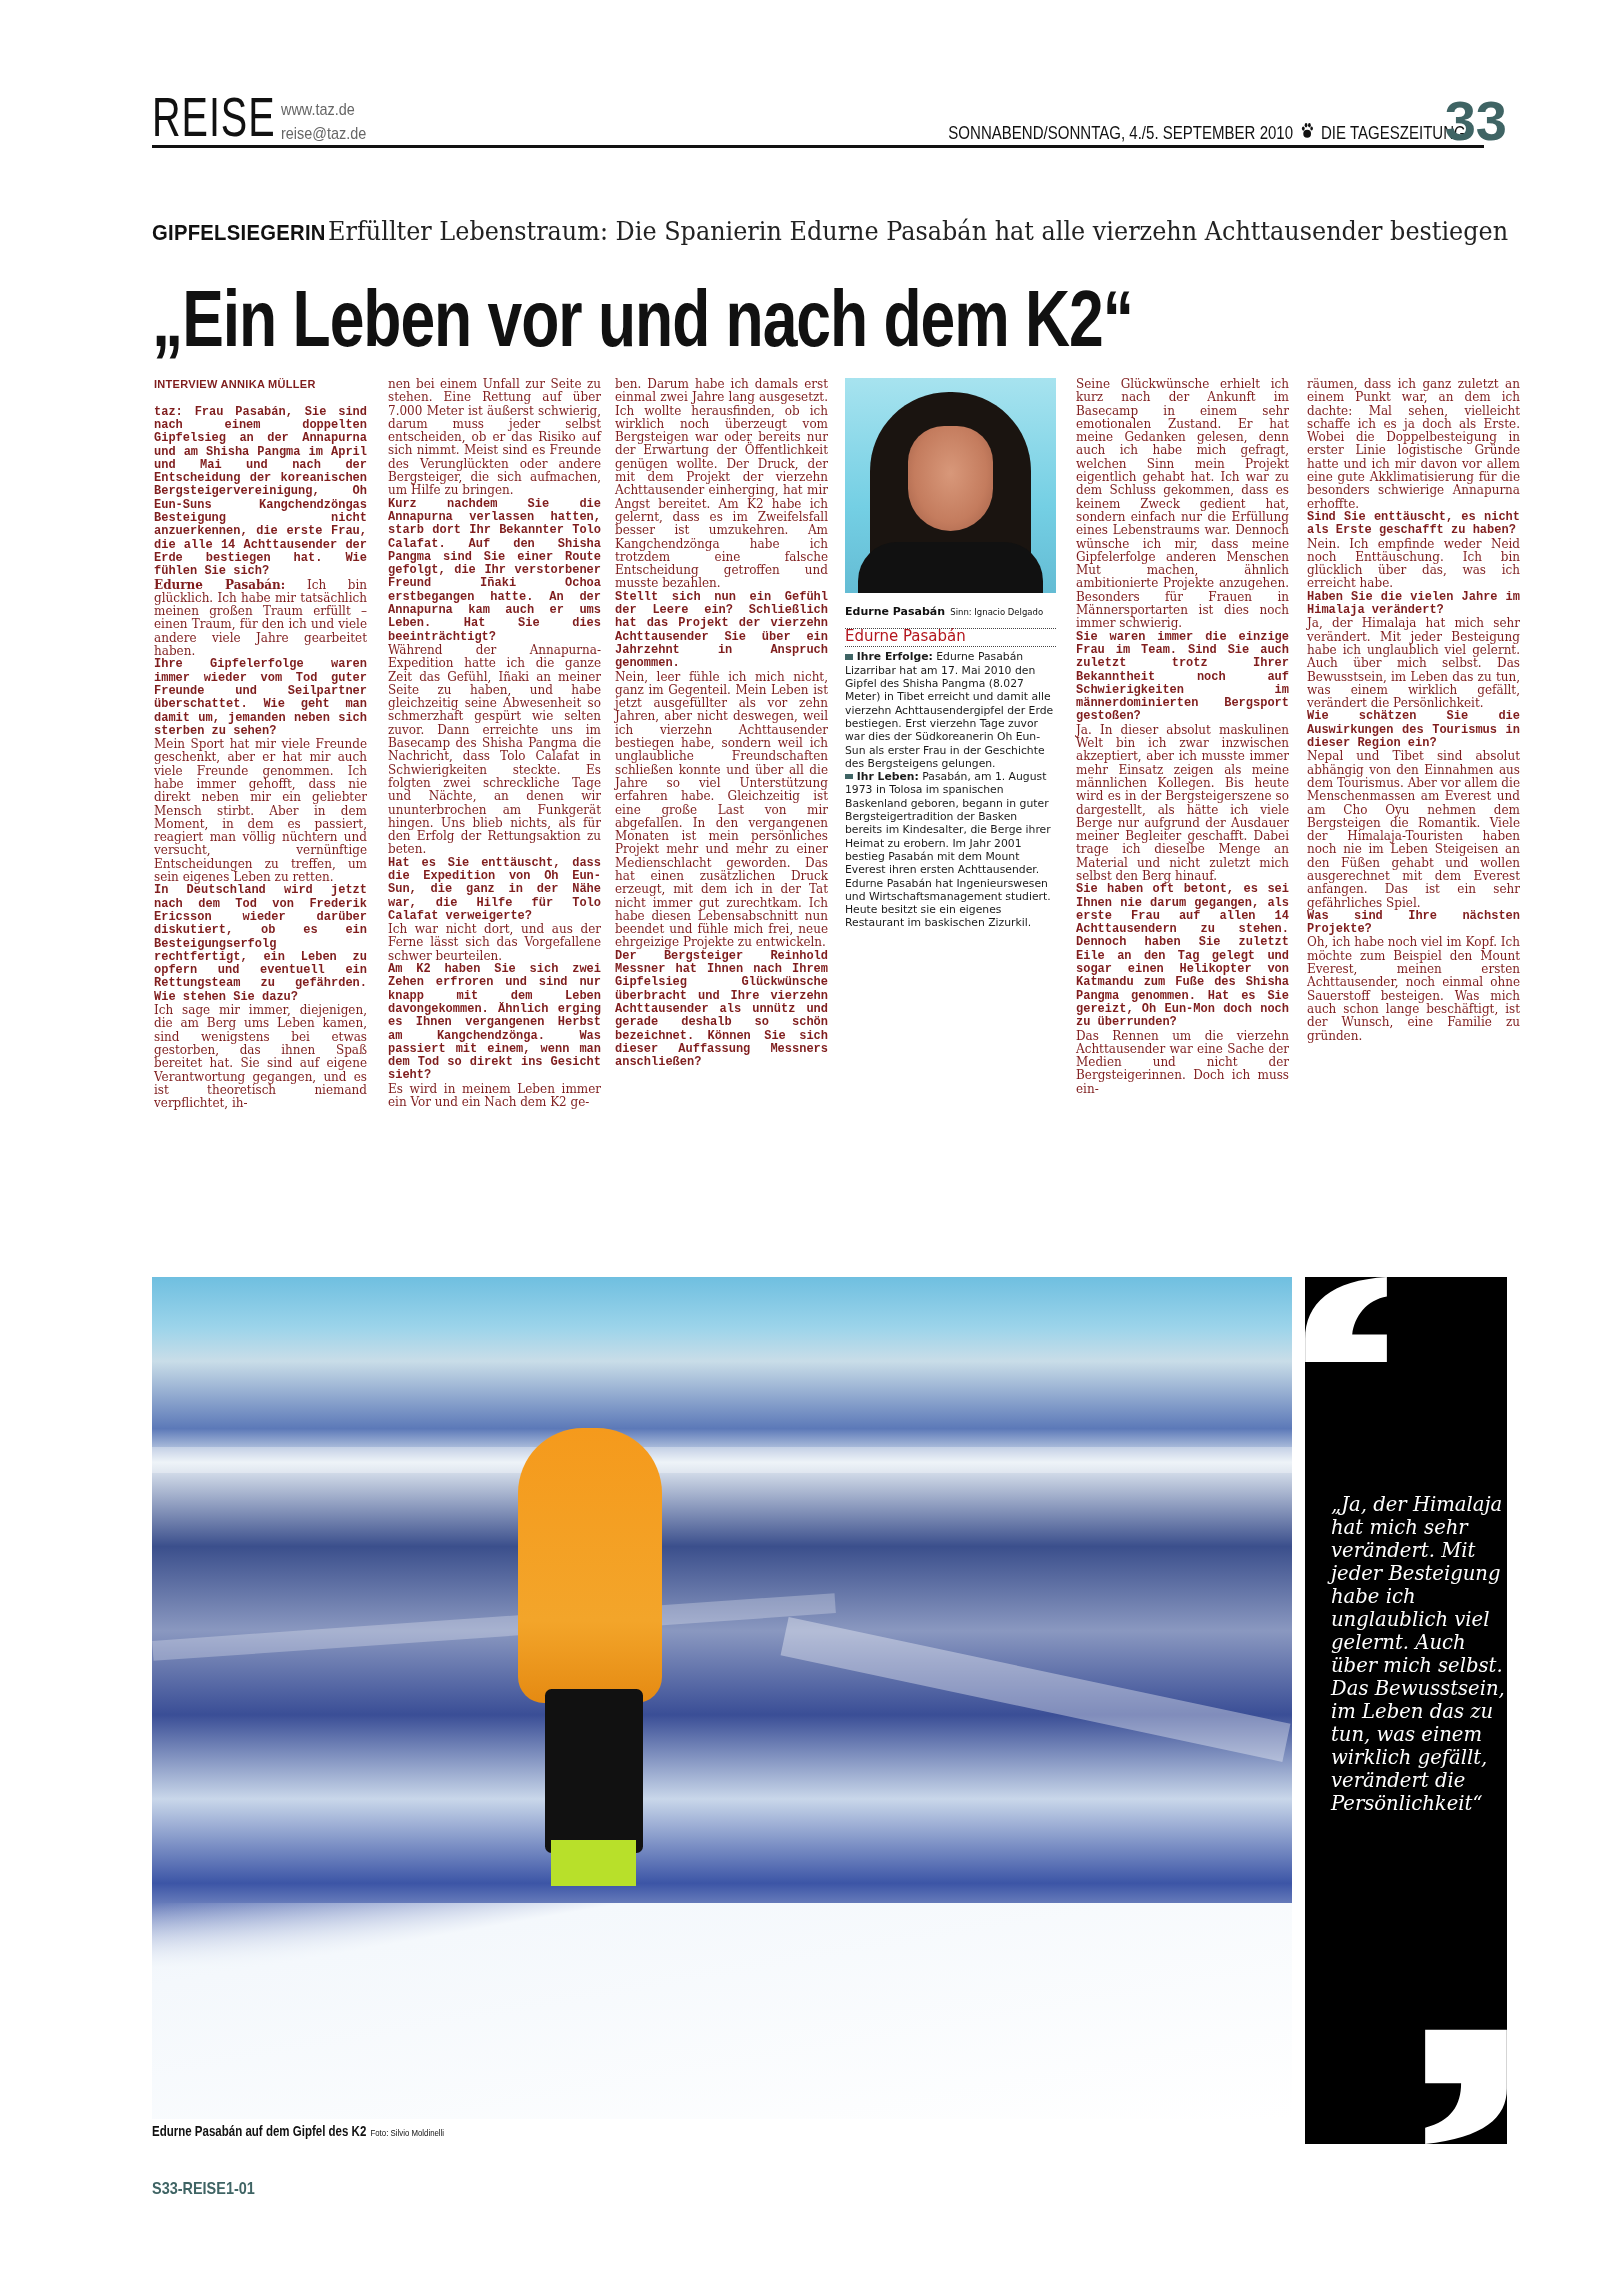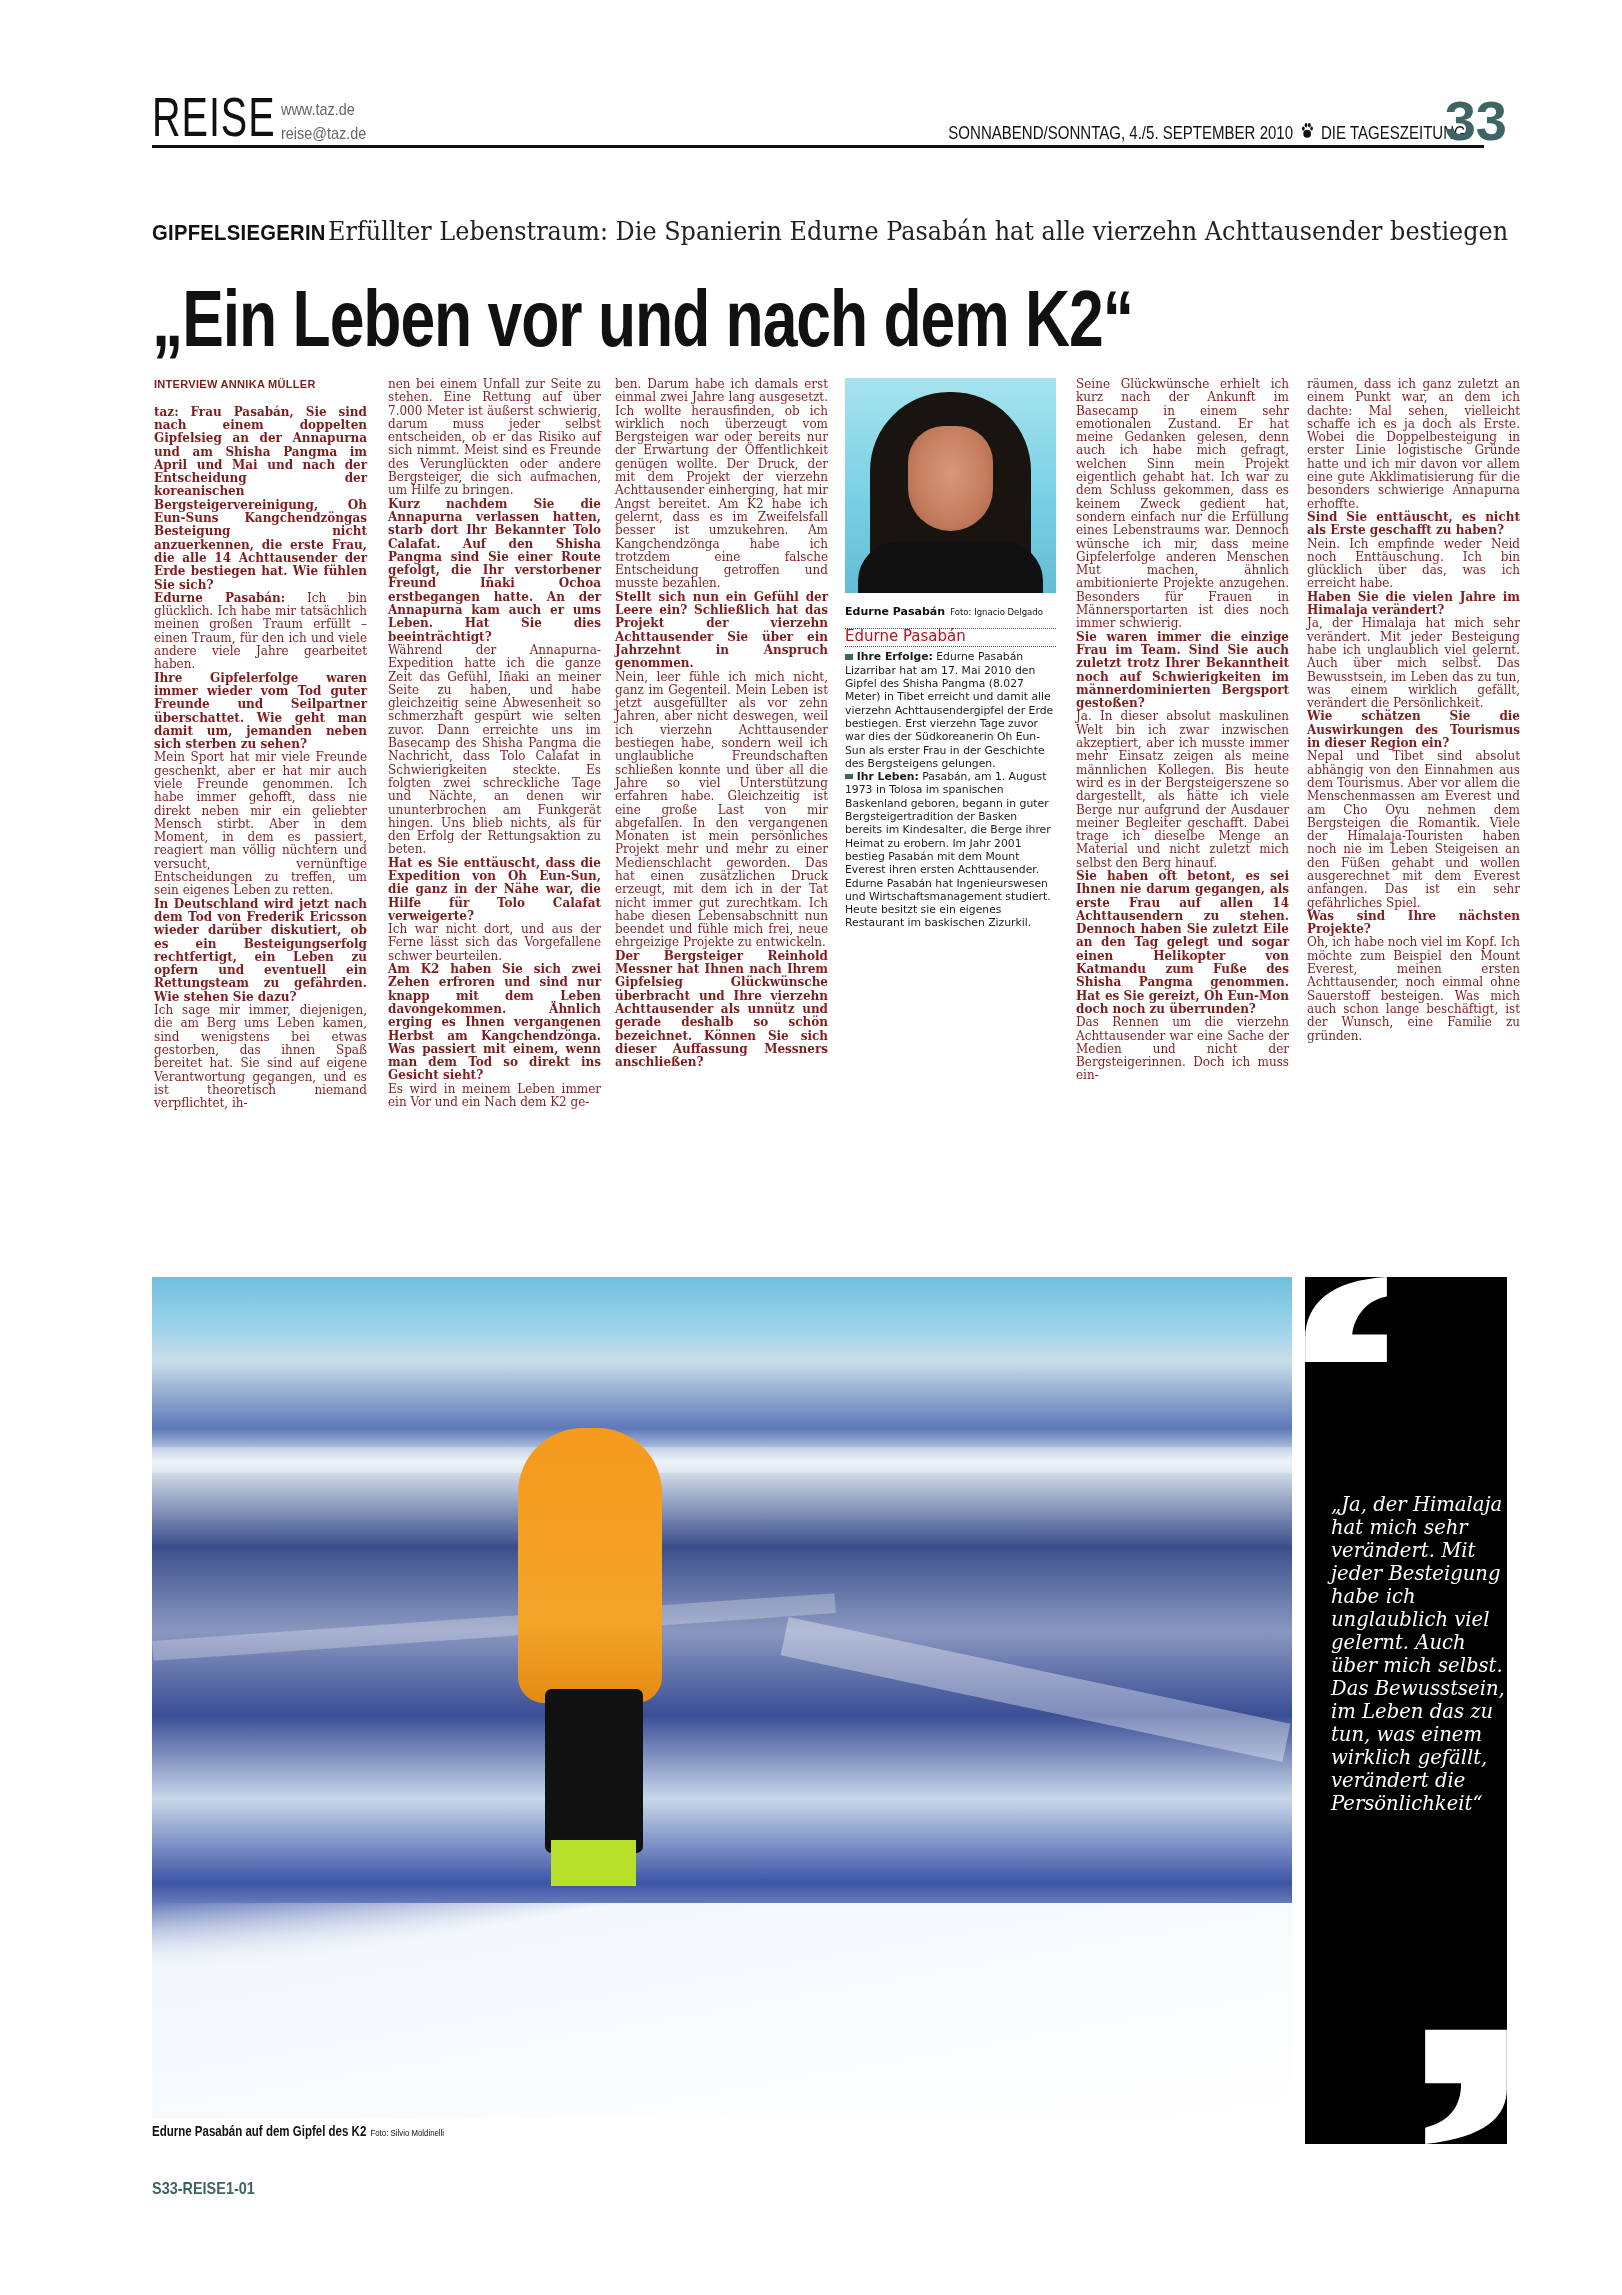--- a/index.html
+++ b/index.html
@@ -15,21 +15,21 @@
 
   
   .kicker { left: 152px; top: 216px; white-space: nowrap; transform: scaleX(0.92); transform-origin: left top; }
   .kicker-label { font-family: "Liberation Sans", sans-serif; font-weight: bold; font-size: 22px; letter-spacing: 0.3px; }
   .kicker-text { font-family: "DejaVu Serif", serif; font-size: 26px; color: #222; }
   .headline { left: 152px; top: 275px; font-family: "Liberation Sans", sans-serif; font-weight: bold; font-size: 80px; letter-spacing: -1.3px; white-space: nowrap; transform: scaleX(0.78); transform-origin: left top; line-height: 1.1; }
 
   
   .col { position: absolute; top: 378px; width: 213px; font-family: "DejaVu Serif", serif; font-size: 12px; line-height: 13.3px; text-align: justify; hyphens: auto; color: #7f1d1d; }
   .col p { margin: 0; }
-  .col .q { font-weight: bold; }
+  .col .q { font-weight: bold; font-family: Liberation Mono, monospace; }
   .byline { font-family: "Liberation Sans", sans-serif; font-weight: bold; font-size: 11px; letter-spacing: 0.3px; margin-bottom: 14.4px !important; }
   #col1 { left: 154px; }
   #col2 { left: 388px; }
   #col3 { left: 615px; }
   #col5 { left: 1076px; }
   #col6 { left: 1307px; }
 
   
   .portrait { left: 845px; top: 378px; width: 211px; height: 215px; background: linear-gradient(180deg, #a7e3ef 0%, #74cfe4 60%, #64bcd4 100%); overflow: hidden; }
   .portrait .hair { position: absolute; left: 25px; top: 14.4px; width: 161px; height: 200px; background: #1a1410; border-radius: 79px 79px 13px 13px; }
@@ -136,21 +136,21 @@
     <p class="q"><span>Was sind Ihre nächsten Projekte?</span></p>
     <p><span>Oh, ich habe noch viel im Kopf. Ich möchte zum Beispiel den Mount Everest, meinen ersten Achttausender, noch einmal ohne Sauerstoff besteigen. Was mich auch schon lange beschäftigt, ist der Wunsch, eine Familie zu gründen.</span></p>
   </div>
 
 <div class="abs portrait">
   <div class="hair"></div>
   <div class="face"></div>
   <div class="body"></div>
 </div>
 <div class="abs photo-caption">
-  <b>Edurne Pasabán</b><span class="credit">Foto: Ignacio Delgado</span>
+  <b>Edurne Pasabán</b><span class="credit">Sinn: Ignacio Delgado</span>
 </div>
 
 <div class="abs infobox">
   <div class="ib-title">Edurne Pasabán</div>
   <p><span class="sq"></span><b>Ihre Erfolge:</b><span> Edurne Pasabán Lizarribar hat am 17. Mai 2010 den Gipfel des Shisha Pangma (8.027 Meter) in Tibet erreicht und damit alle vierzehn Achttausendergipfel der Erde bestiegen. Erst vierzehn Tage zuvor war dies der Südkoreanerin Oh Eun-Sun als erster Frau in der Geschichte des Bergsteigens gelungen.</span></p>
   <p><span class="sq"></span><b>Ihr Leben:</b><span> Pasabán, am 1. August 1973 in Tolosa im spanischen Baskenland geboren, begann in guter Bergsteigertradition der Basken bereits im Kindesalter, die Berge ihrer Heimat zu erobern. Im Jahr 2001 bestieg Pasabán mit dem Mount Everest ihren ersten Achttausender. Edurne Pasabán hat Ingenieurswesen und Wirtschaftsmanagement studiert. Heute besitzt sie ein eigenes Restaurant im baskischen Zizurkil.</span></p>
 </div>
 
 <div class="abs main-photo">
   <div class="ridge" style="left:0;top:170px;width:100%;height:26px;opacity:.5"></div>

